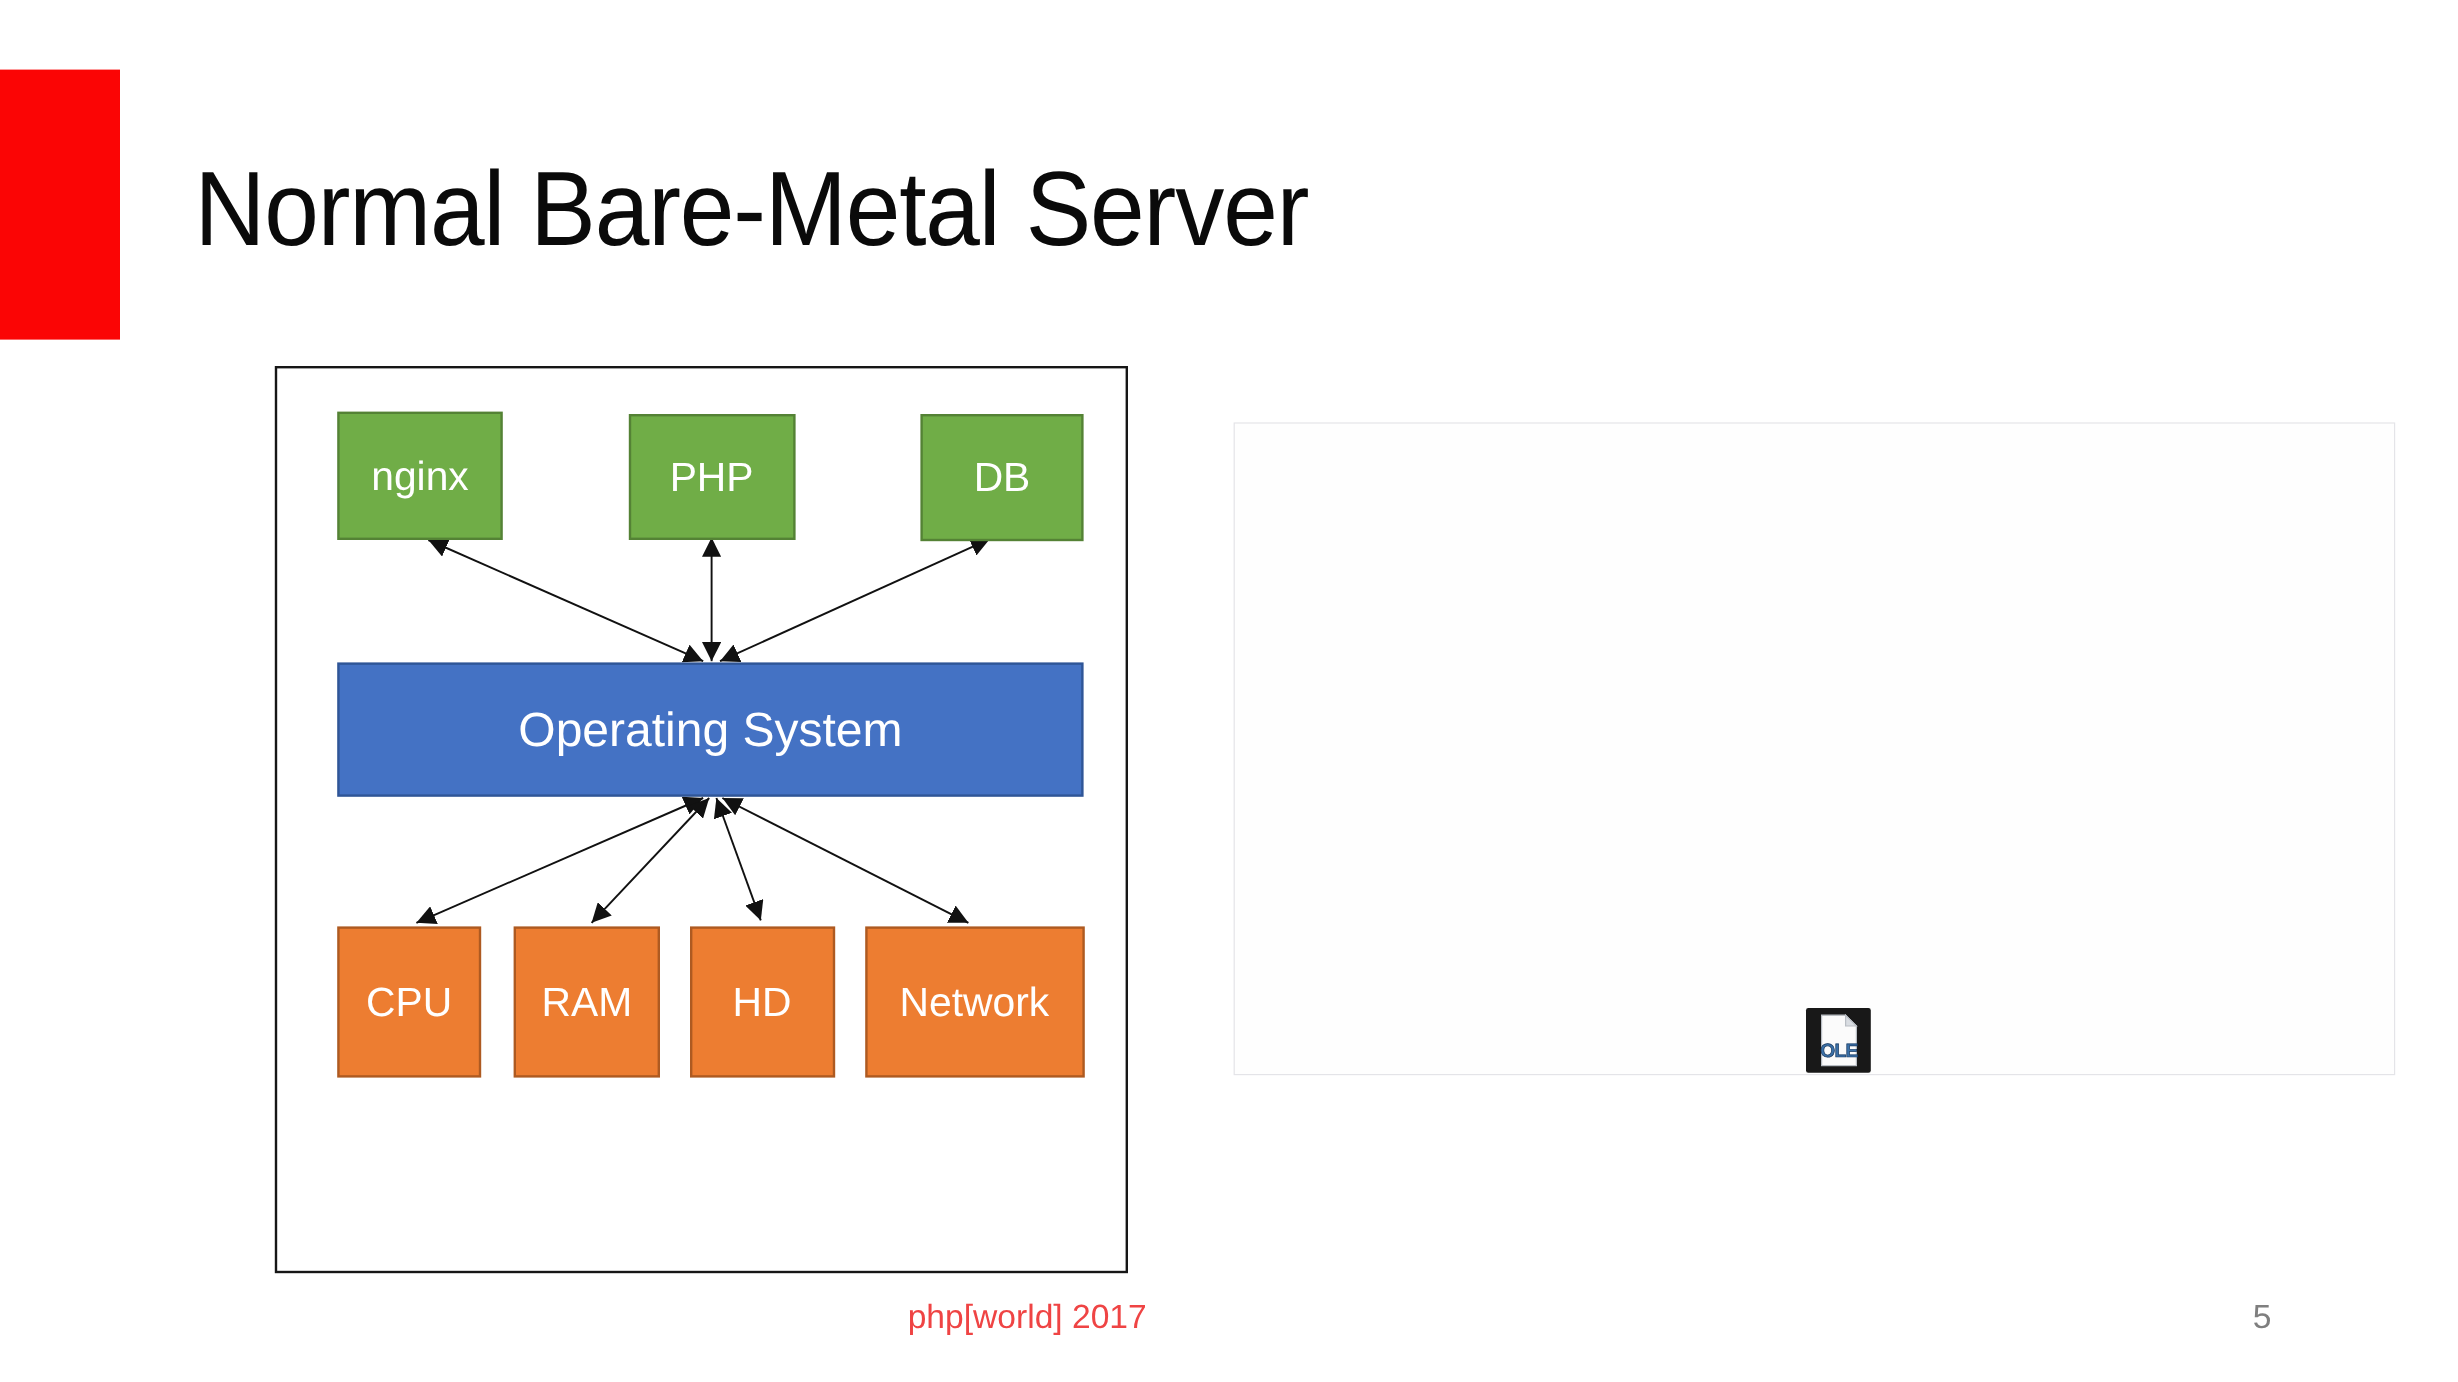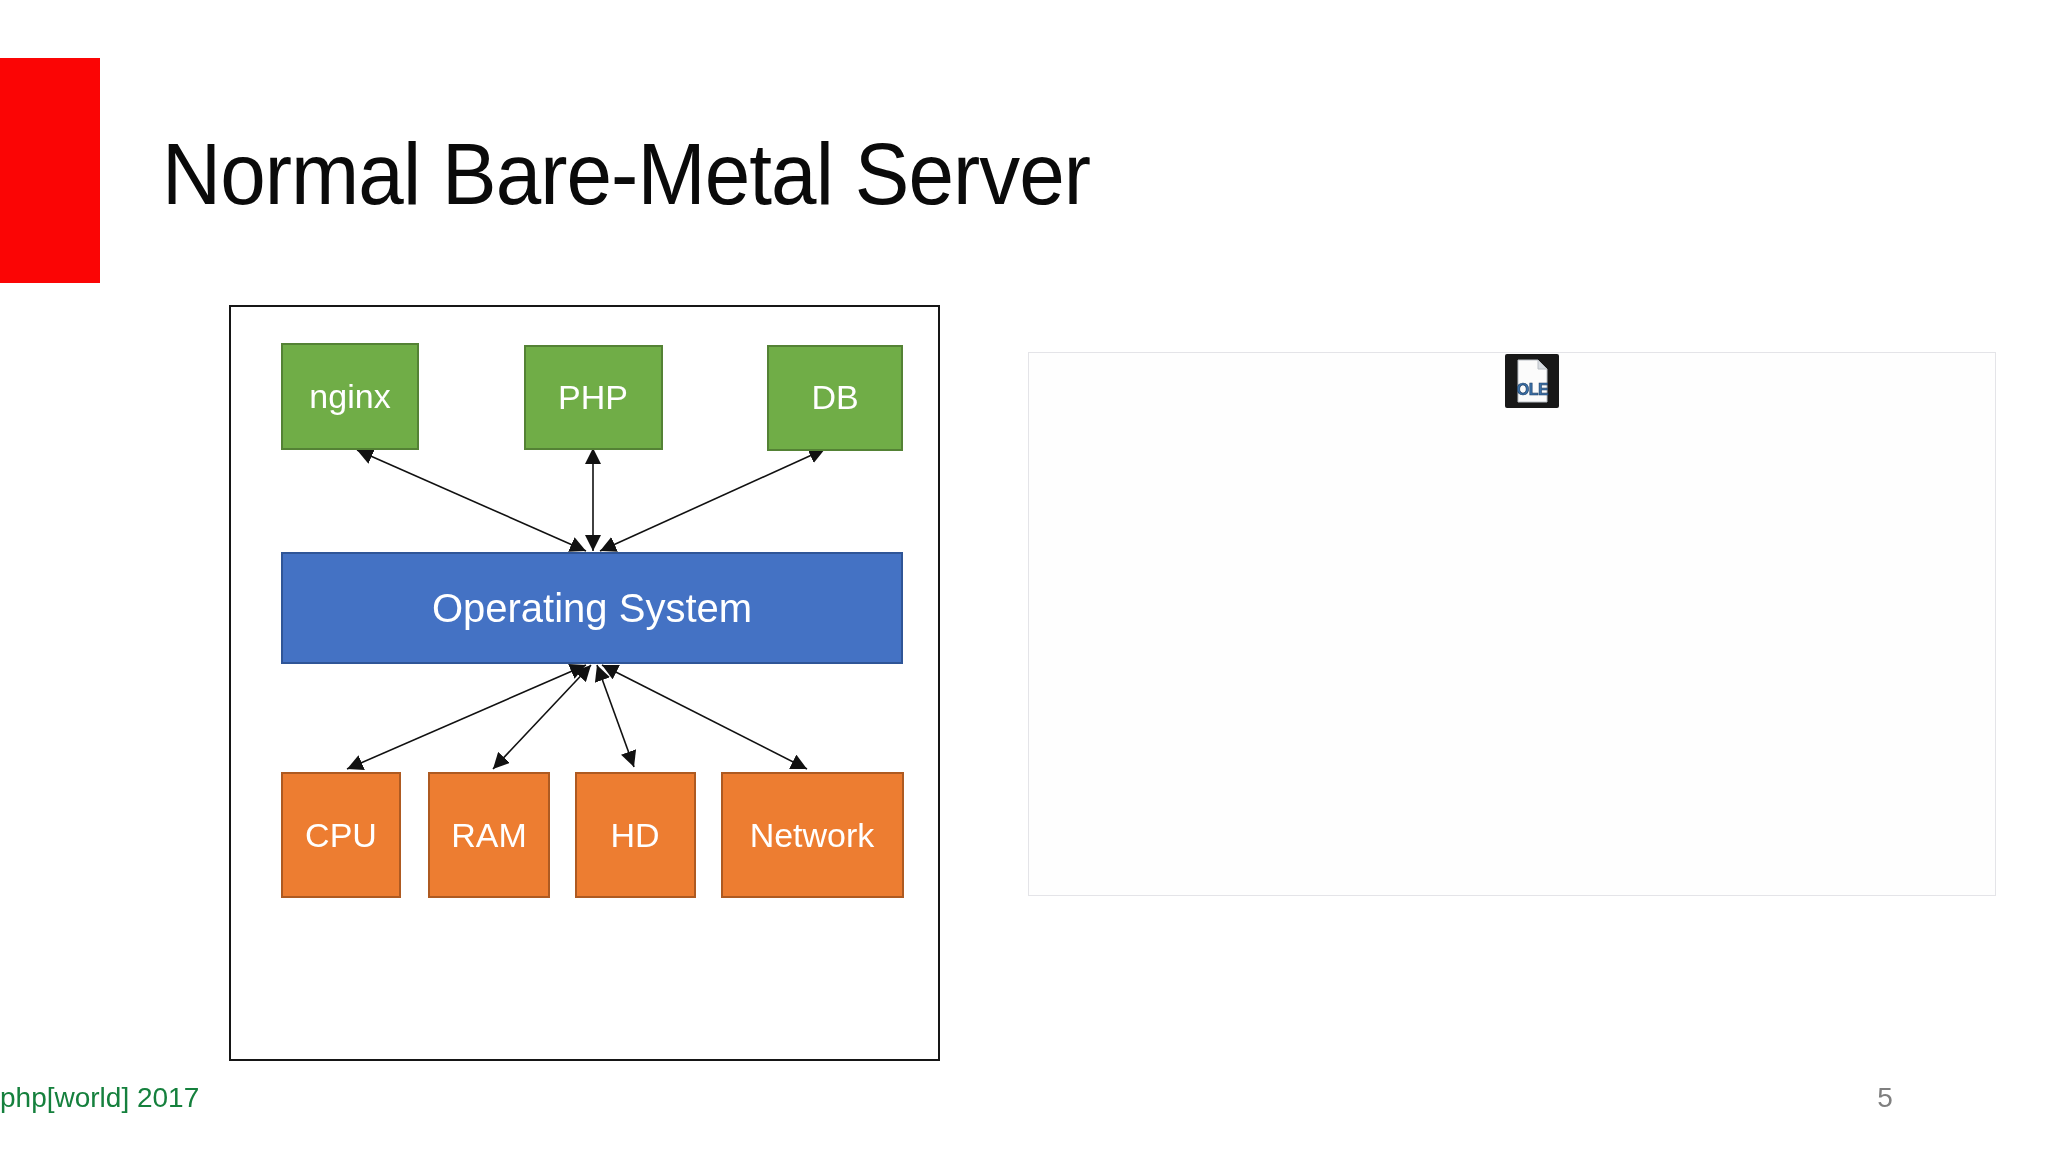--- a/index.html
+++ b/index.html
@@ -32,32 +32,32 @@
   .box-hw{fill:#ED7D31;stroke:#AE5A21;stroke-width:2;}
   .box-label{fill:#ffffff;text-anchor:middle;font-family:"Liberation Sans","DejaVu Sans",sans-serif;}
   .box-label.app{font-size:34px;}
   .box-label.os{font-size:40px;}
   .box-label.hw{font-size:34px;}
   .arrow{stroke:#111111;stroke-width:1.6;fill:none;}
   
   .content-panel{
     position:absolute;left:1028px;top:352px;width:968px;height:544px;
     box-sizing:border-box;border:1px solid #e4e4e8;background:#fefefe;
-    display:flex;align-items:flex-start;justify-content:center;padding-left:40px;
+    display:flex;align-items:flex-end;justify-content:center;padding-left:40px;
   }
   .ole-icon{width:56px;height:56px;display:block;}
   .ole-text{
     fill:#3b71a8;stroke:#17375e;stroke-width:0.6;
     font-family:"Liberation Sans","DejaVu Sans",sans-serif;
     font-size:16px;font-weight:bold;letter-spacing:-0.5px;text-anchor:middle;
   }
   
   .footer-text{
-    position:absolute;left:0;top:1082px;width:1712px;text-align:left;
-    font-size:28px;color:#15803d;
+    position:absolute;left:0;top:1082px;width:1712px;text-align:center;
+    font-size:28px;color:#ef4444;
   }
   .page-number{
     position:absolute;left:1858px;top:1082px;width:54px;text-align:center;
     font-size:28px;color:#7f7f7f;
   }
 </style>
 </head>
 <body>
 
 <div>

